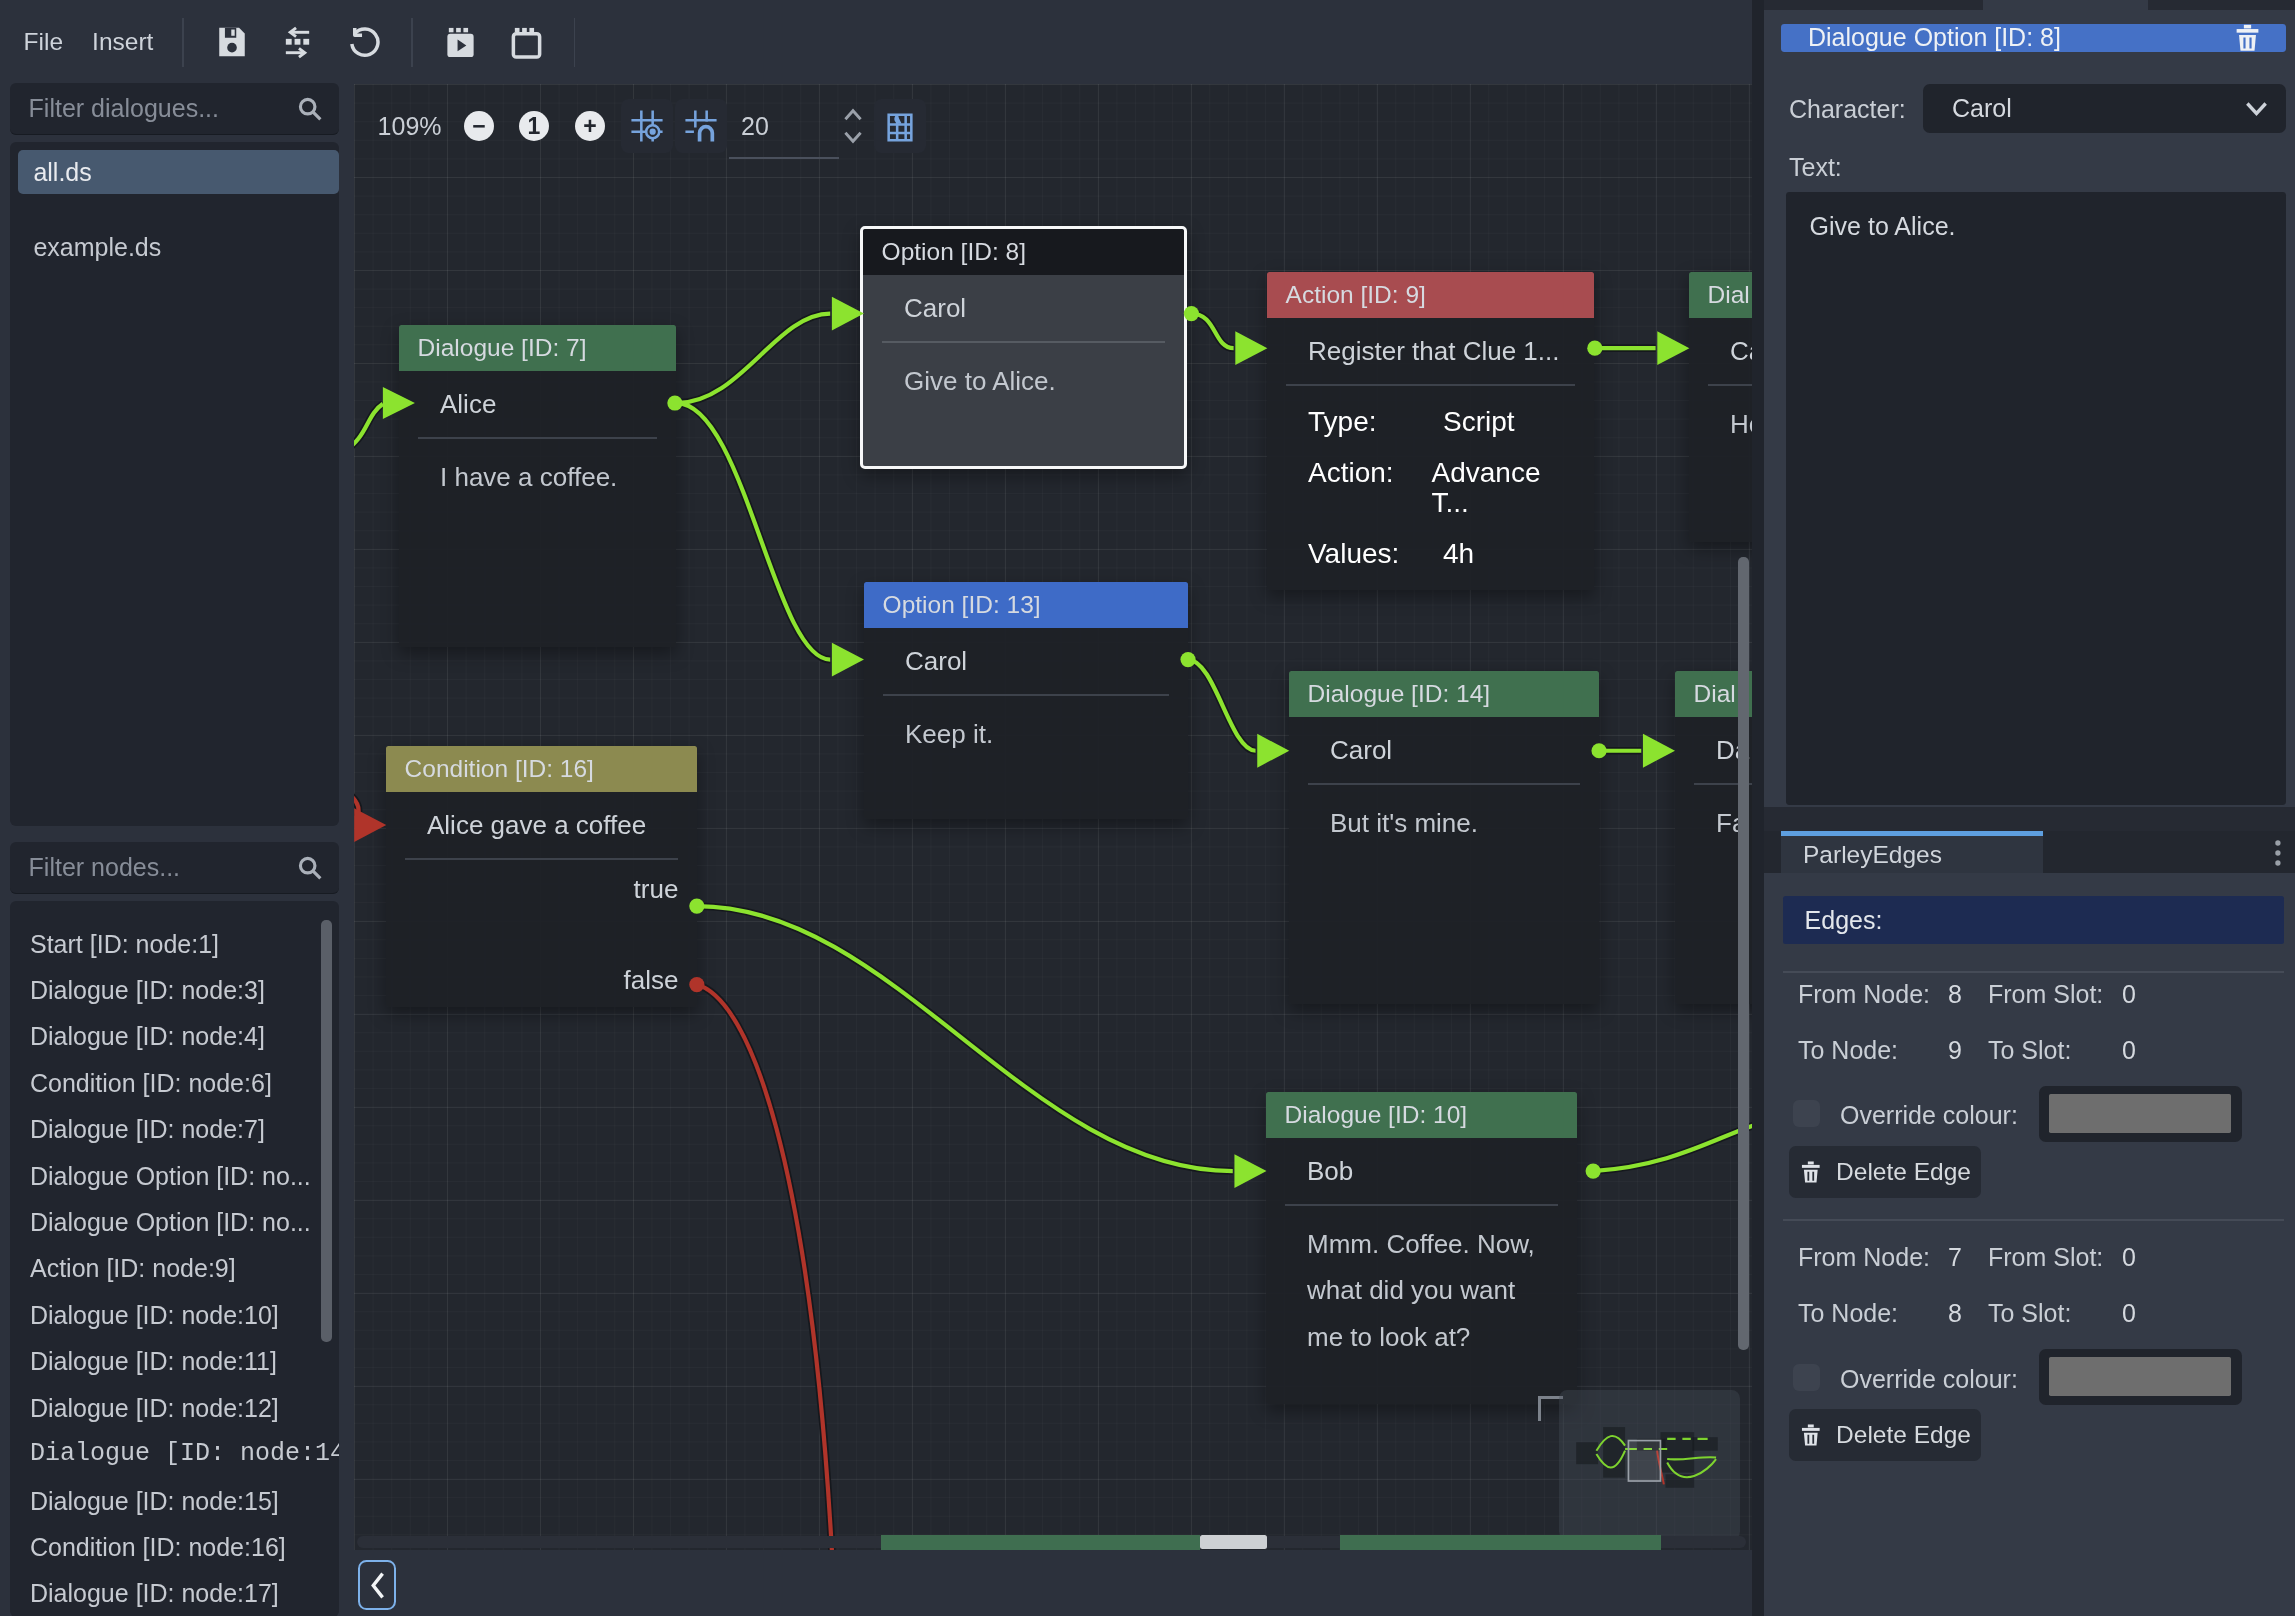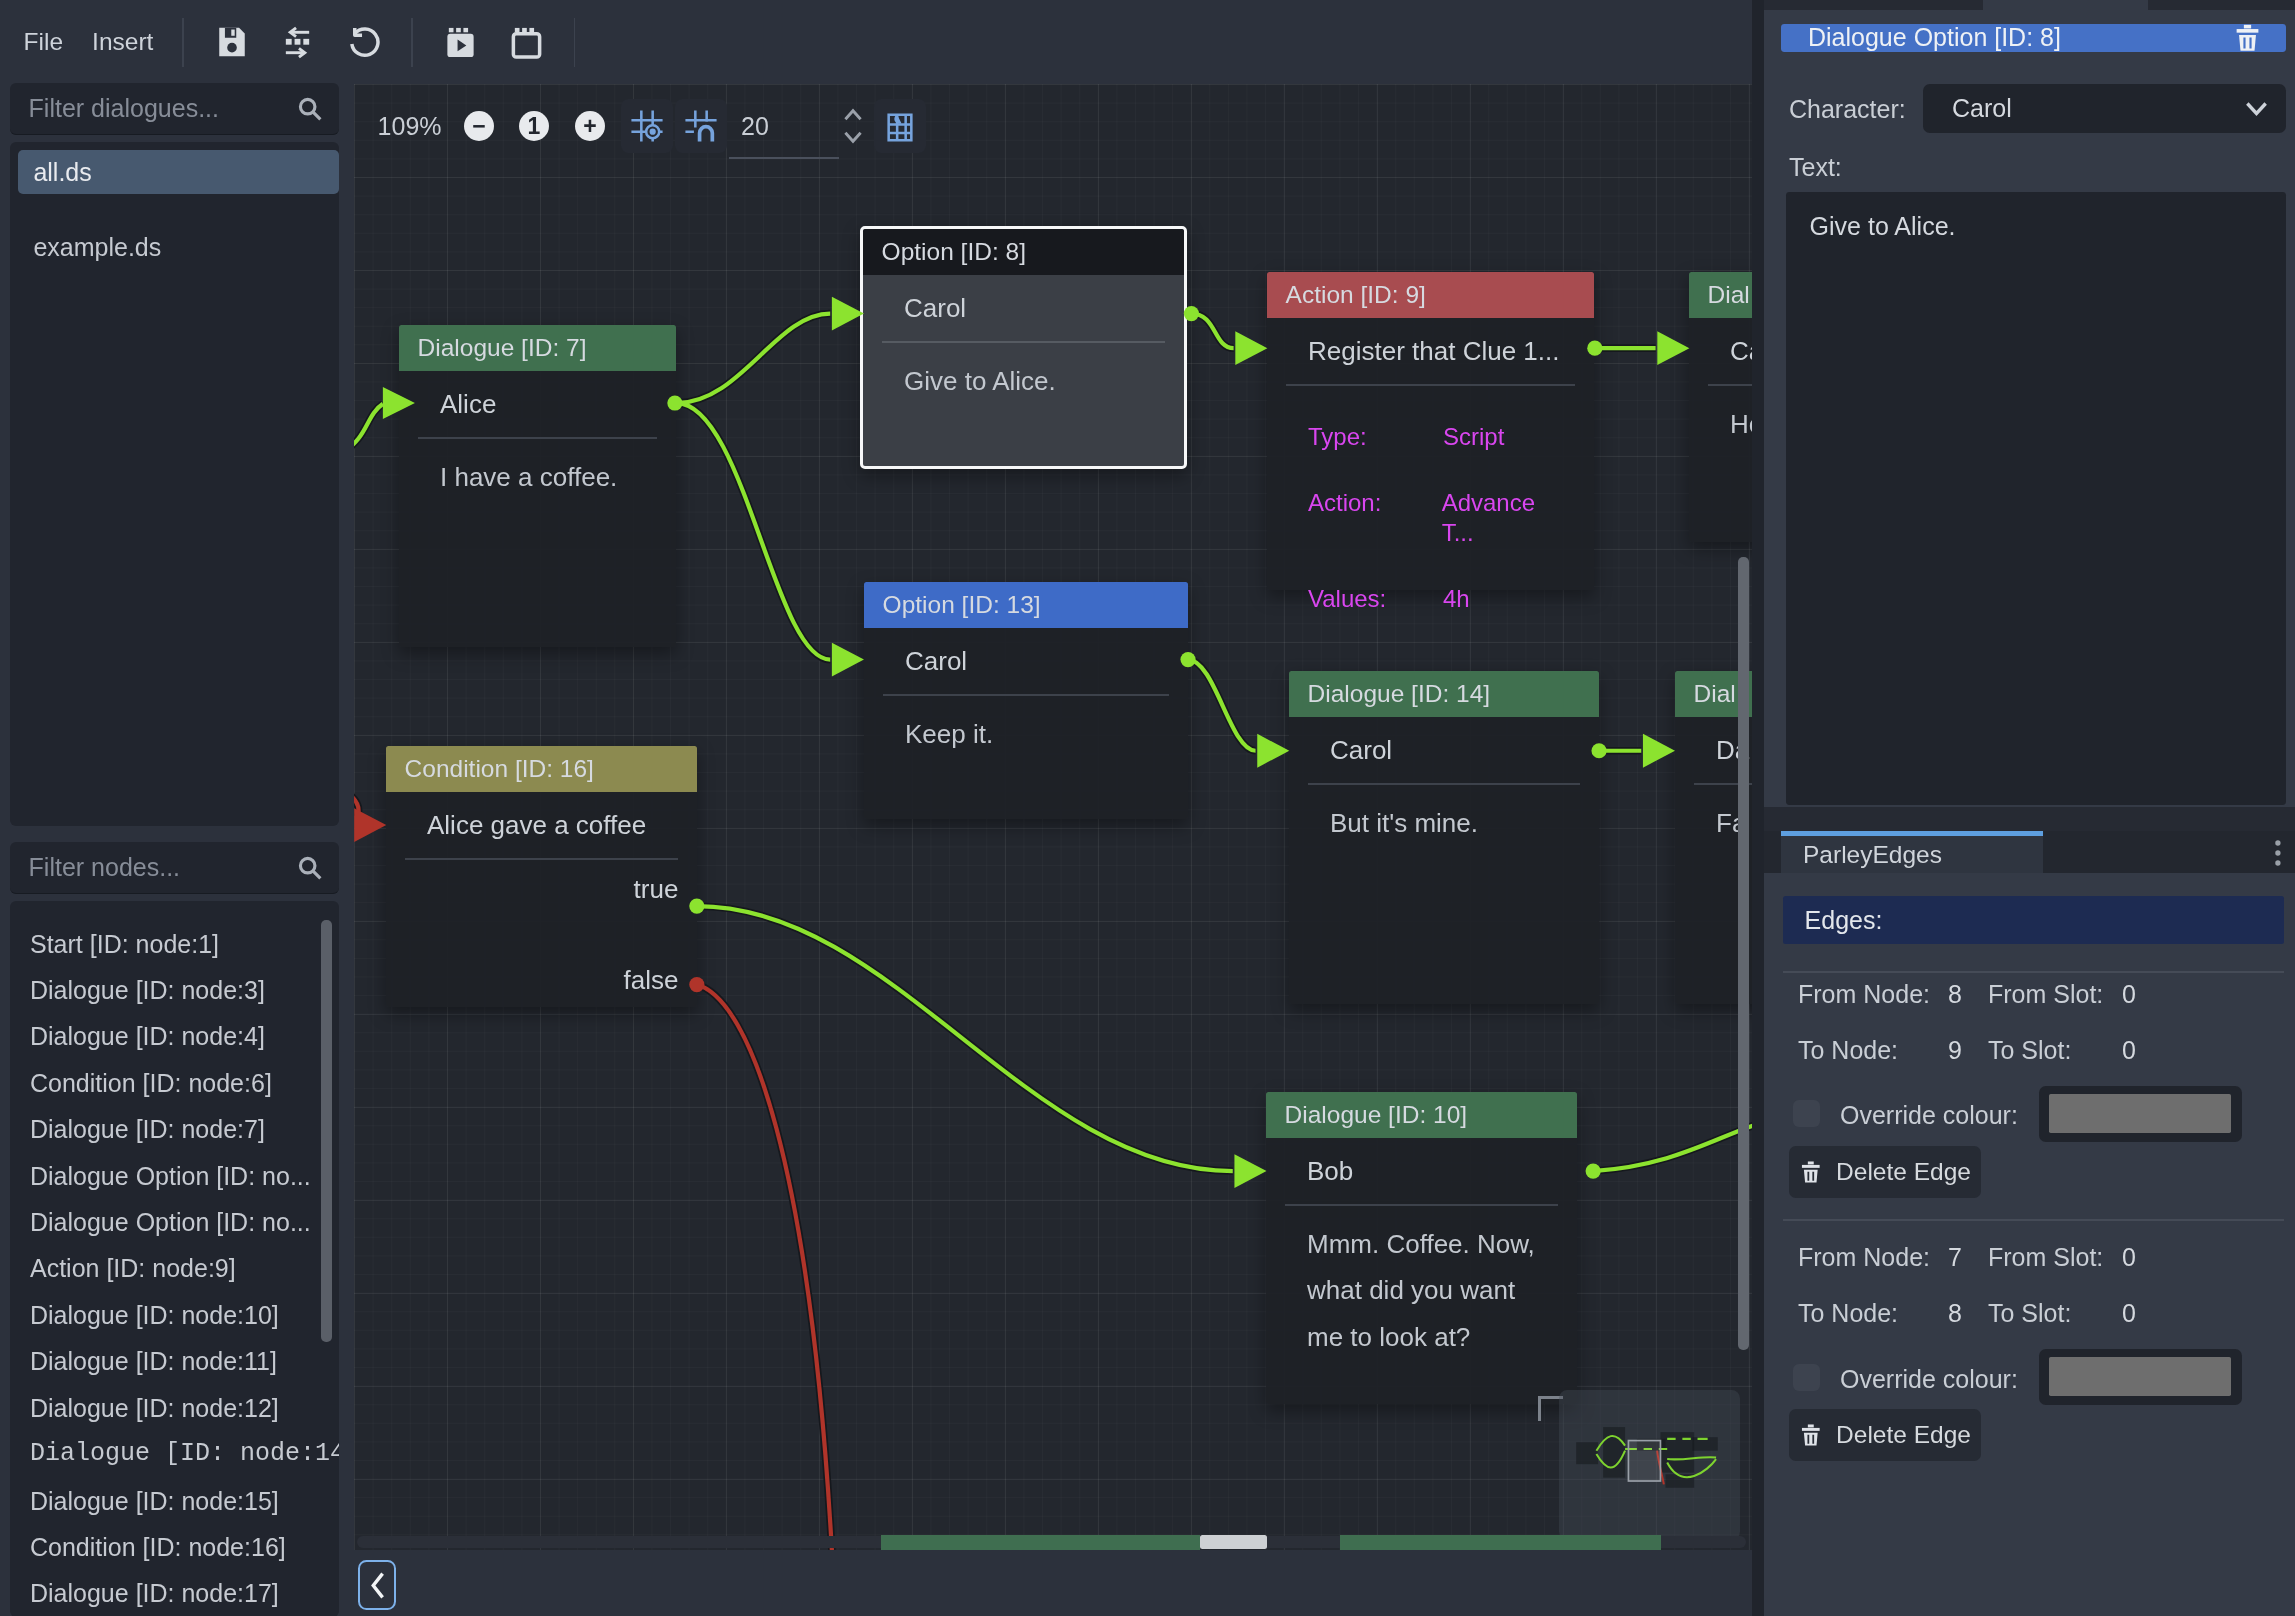--- a/index.html
+++ b/index.html
@@ -37,21 +37,21 @@
   .gnode{position:absolute;background:rgba(30,33,39,0.96);border-radius:2.5px;box-shadow:0 6.8px 17px rgba(0,0,0,0.35);}
   .gnode .hd{height:46px;line-height:46px;padding:0 18.6px;font-size:24.5px;color:#d6dae0;border-radius:2.5px 2.5px 0 0;white-space:nowrap;overflow:hidden;}
   .hd-green{background:#40704f;}
   .hd-red{background:#a84c50;}
   .hd-blue{background:#3e6bc7;}
   .hd-olive{background:#8c8a50;}
   .hd-dark{background:#17191e;}
   .gnode .nm{height:66px;line-height:66px;padding:0 22px 0 41px;font-size:26px;color:#ced3d9;white-space:nowrap;overflow:hidden;}
   .gnode .dv{height:1.7px;background:#3d424b;margin:0 18.6px;}
   .gnode .tx{padding:15px 22px 0 41px;font-size:26px;color:#c3c8cf;line-height:1.8;}
-  .gnode .fld{display:flex;padding:0 22px 0 41px;margin-top:36px;font-size:24px;line-height:30px;color:#d946ef;}
+  .gnode .fld{display:flex;padding:0 22px 0 41px;margin-top:21px;font-size:28px;line-height:30px;color:#ffffff;}
   .gnode .fld:first-of-type{margin-top:11.8px;}
   .gnode .fld .fl{width:135px;}
   .gnode .outrow{text-align:right;padding-right:18.6px;font-size:26px;color:#ced3d9;line-height:37px;}
   .gnode.sel{background:#3b3f46;border:3.4px solid #f6f7f8;border-radius:5px;}
   .gnode.sel .dv{background:#565b62;}
 
   .edges-svg{position:absolute;left:0;top:0;pointer-events:none;}
 
   
   .rp-label{font-size:25px;color:#c9ced5;white-space:nowrap;}

